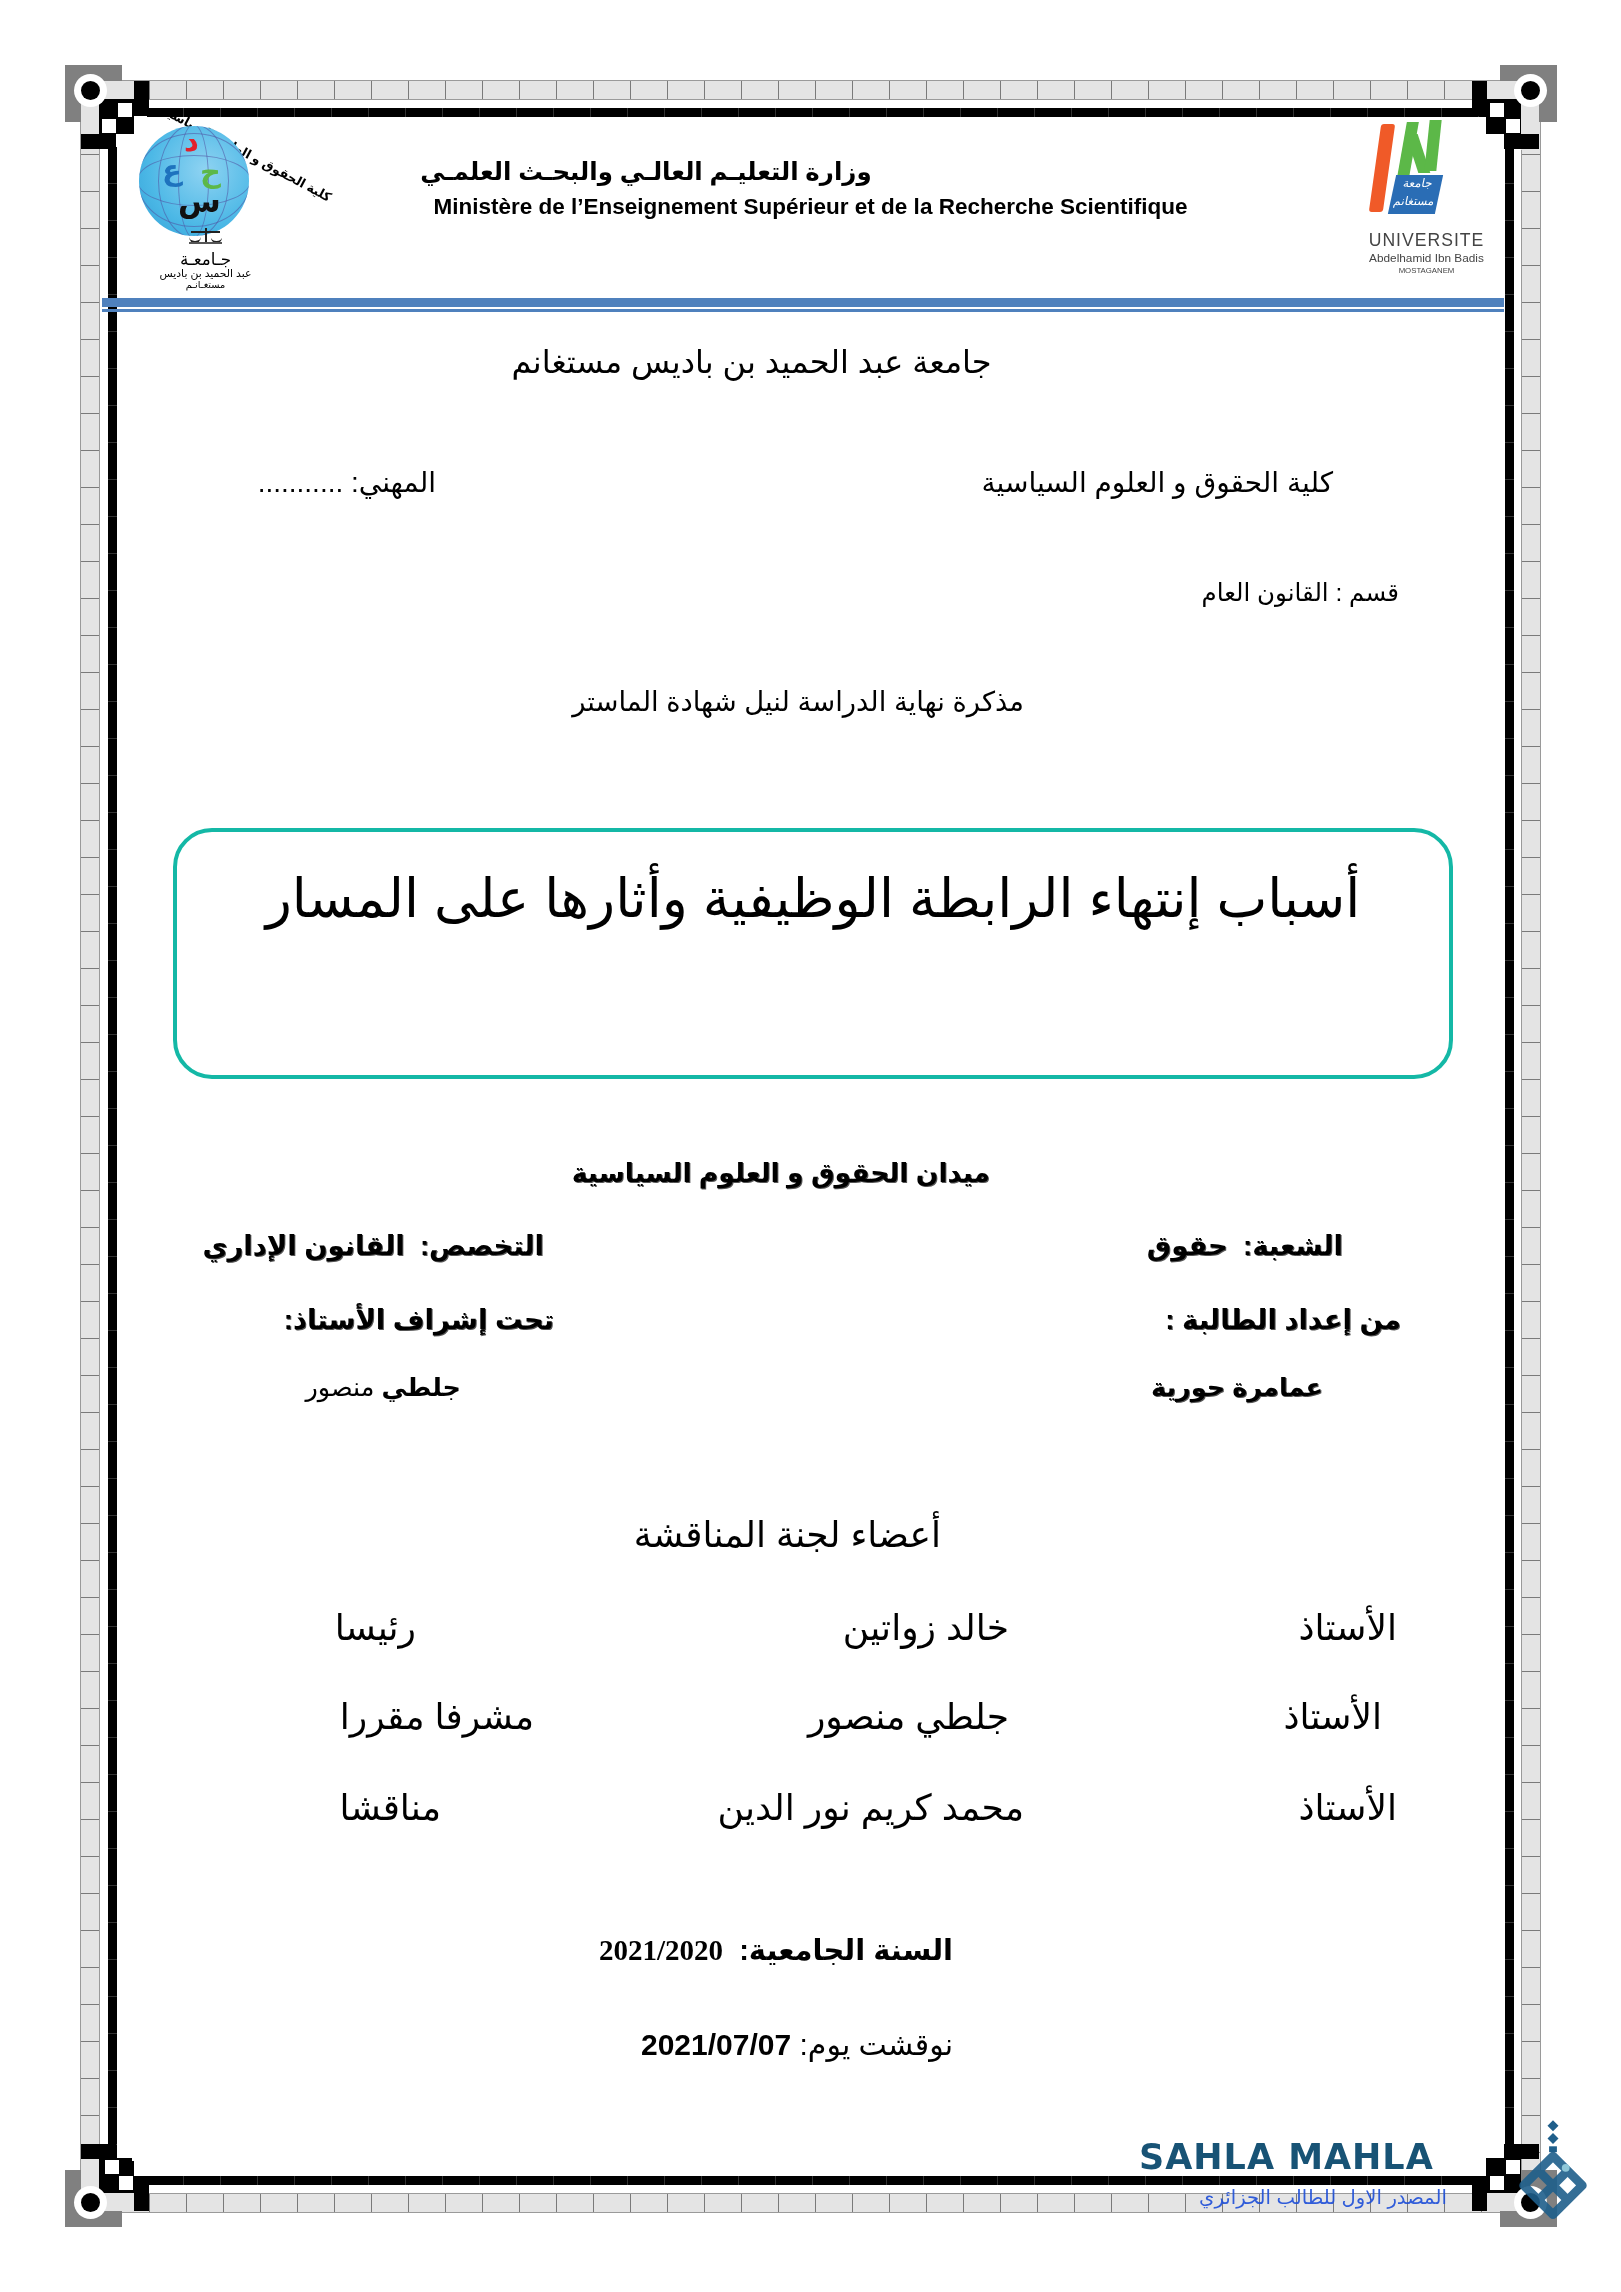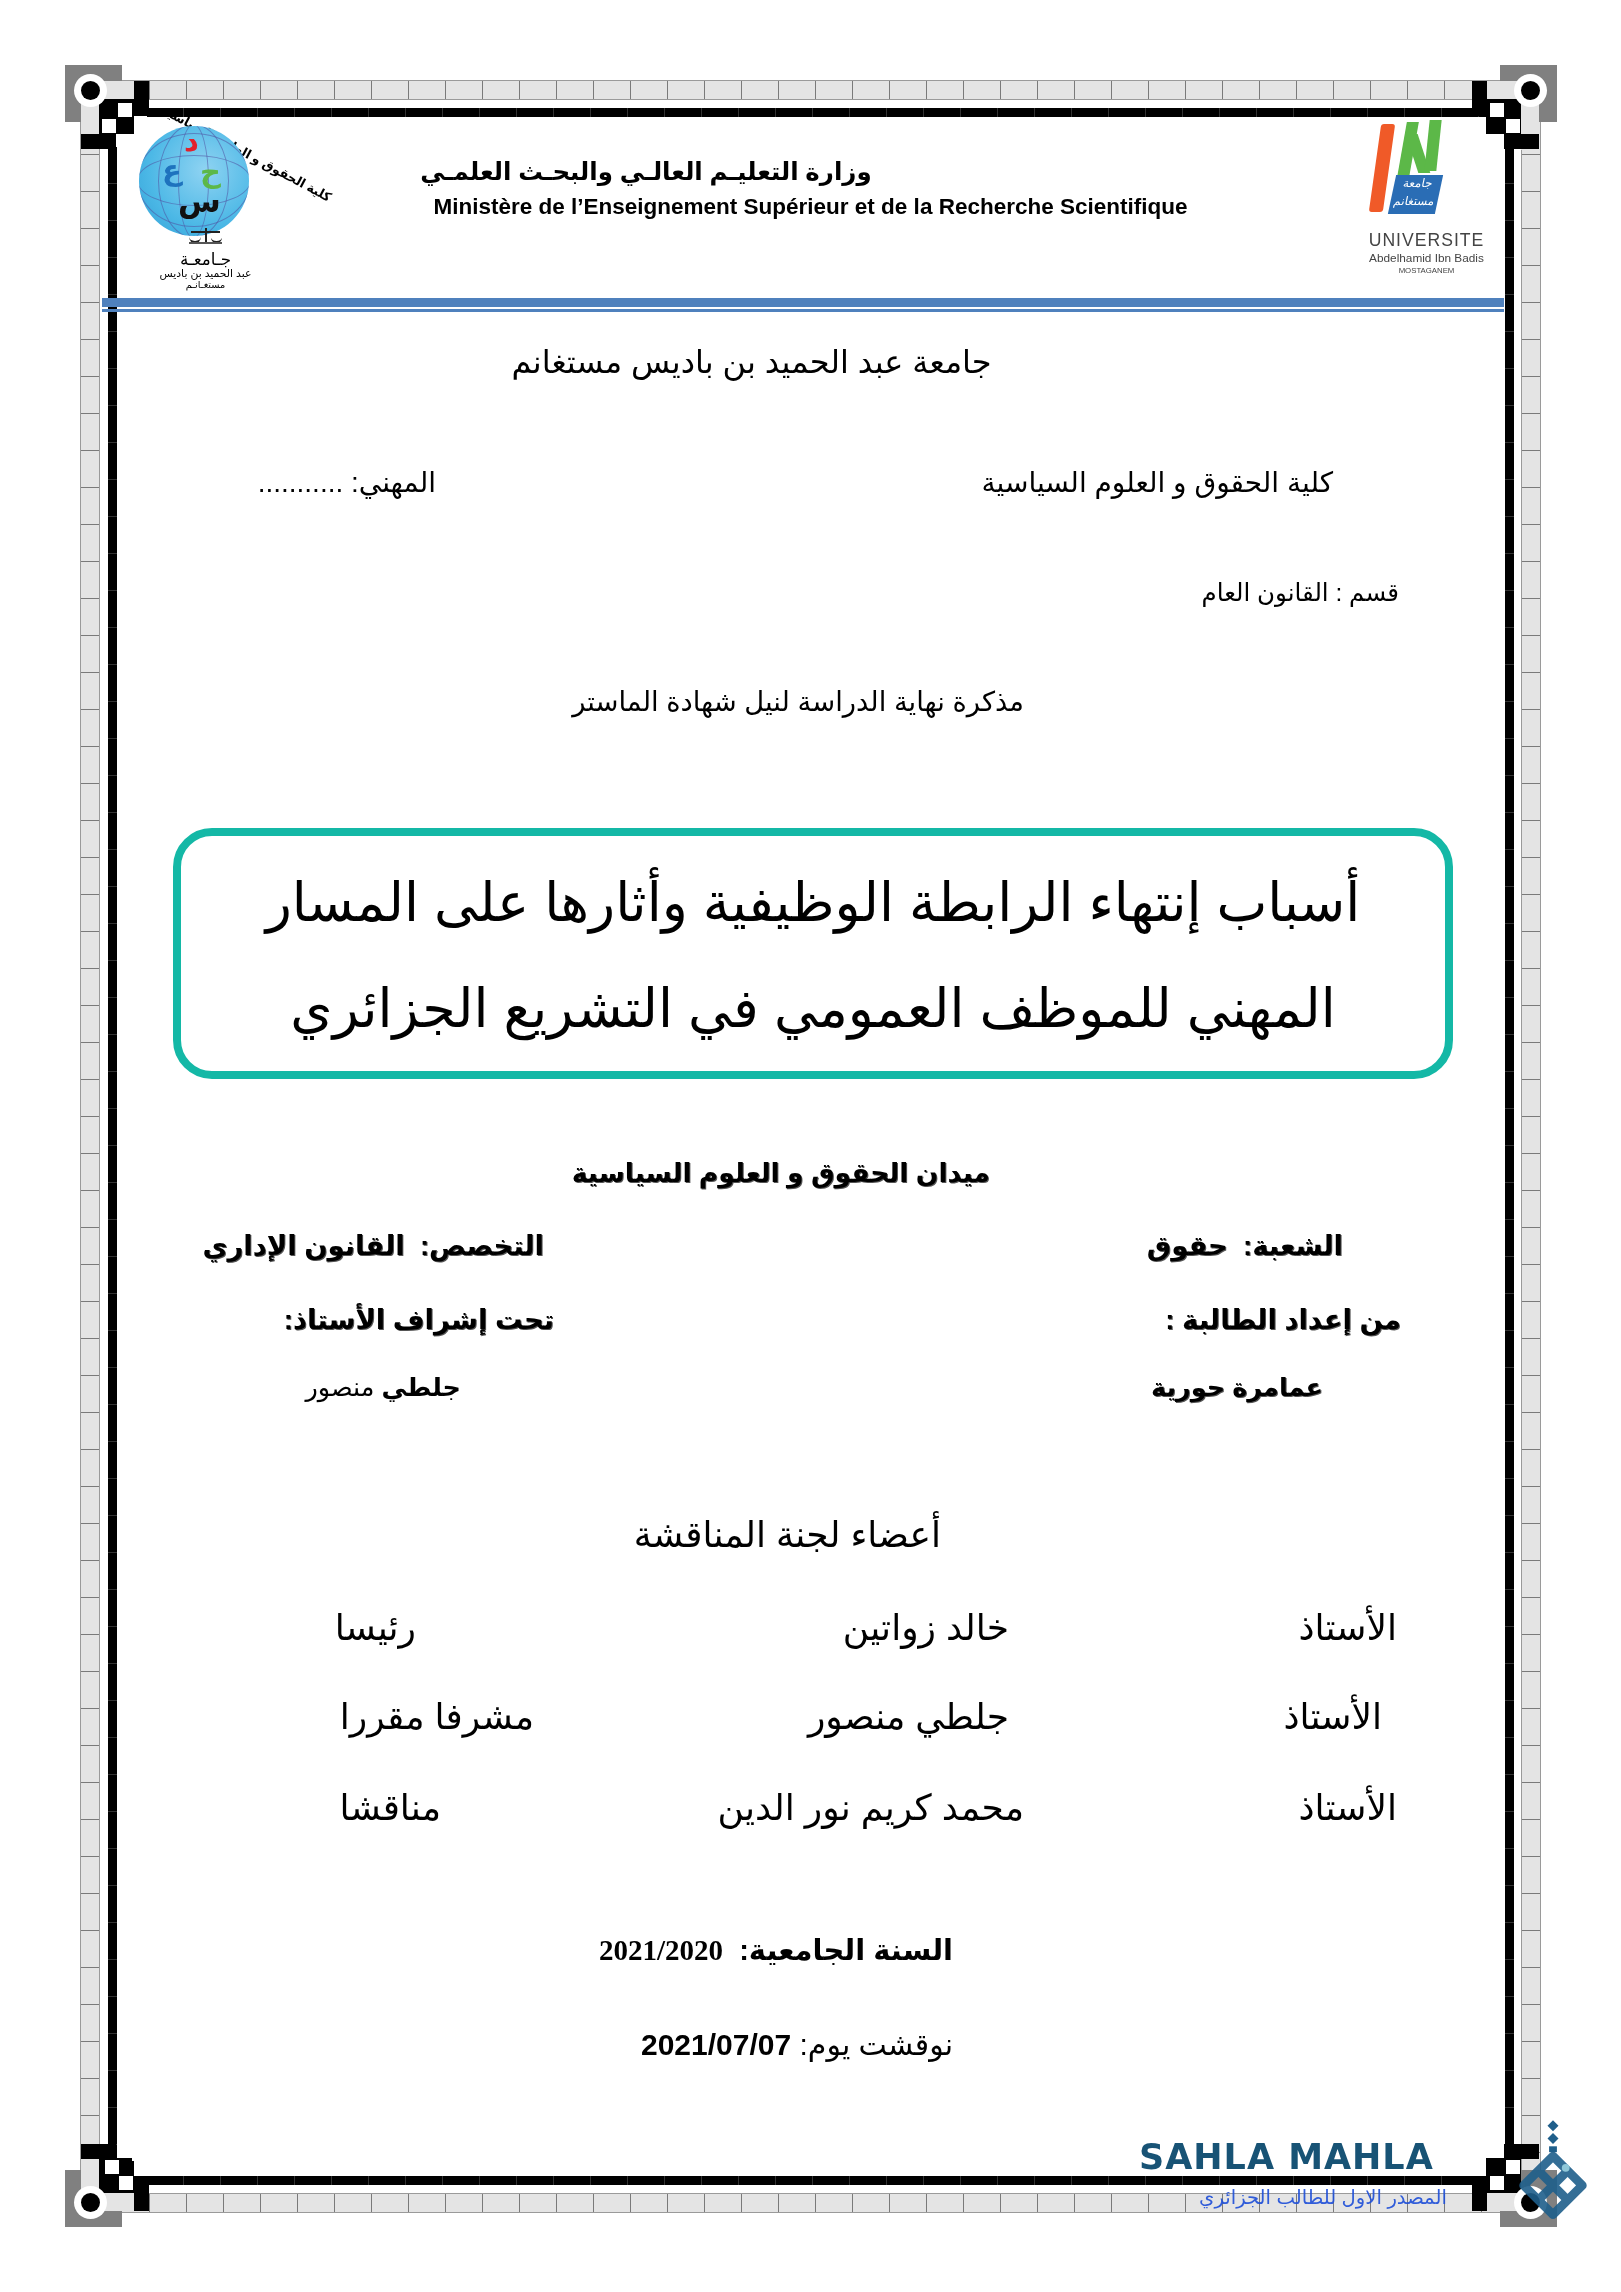--- a/index.html
+++ b/index.html
@@ -55,21 +55,21 @@
   .logo-right .u1 { position:absolute; left:0; width:147px; top:114px; text-align:center; font-size:17.6px; color:#444; letter-spacing:1px; }
   .logo-right .u2 { position:absolute; left:0; width:147px; top:135px; text-align:center; font-size:11.8px; color:#444; }
   .logo-right .u3 { position:absolute; left:0; width:147px; top:150px; text-align:center; font-size:7.8px; color:#444; }
 
   
   .t { position:absolute; direction:rtl; white-space:nowrap; text-shadow:1px 1px 0 #555; }
   .t-plain { position:absolute; direction:rtl; white-space:nowrap; }
   .bold { font-weight:bold; }
 
   .title-box { position:absolute; left:173px; top:828px; width:1280px; height:251px;
-               border:8px solid #14b8a6; border-radius:39px; box-sizing:border-box; }
+               border:4px solid #14b8a6; border-radius:39px; box-sizing:border-box; }
   .title-line { position:absolute; left:0; width:100%; text-align:center; direction:rtl;
                 font-size:54px; white-space:nowrap; }
 
   
   .wm-main { position:absolute; left:1139px; top:2137px; font-size:35px; color:#0c4a6e; font-weight:bold;
              letter-spacing:1px; font-family:"DejaVu Sans", sans-serif; opacity:0.95; }
   .wm-sub { position:absolute; left:1137px; top:2186px; width:372px; text-align:center; font-size:19.6px;
             color:#1d4ed8; direction:rtl; opacity:0.9; }
   .wm-icon { position:absolute; left:1509px; top:2117px; width:88px; height:127px; }
 </style>
@@ -211,21 +211,20 @@
 
 <div class="t-plain" style="right:222px; top:578px; font-size:24.5px;">
   <span>قسم  :</span>
   <span>القانون العام</span>
 </div>
 
 <div class="t-plain" style="right:597px; top:686px; font-size:27.4px;">مذكرة نهاية الدراسة لنيل شهادة الماستر</div>
 
 <div class="title-box">
   <div class="title-line" style="top:35px;">أسباب إنتهاء الرابطة الوظيفية وأثارها على المسار</div>
-  <div class="title-line" style="top:141px;">المهني للموظف العمومي في التشريع الجزائري</div>
 </div>
 
 <div class="t bold" style="right:631px; top:1157px; font-size:26.5px;">ميدان الحقوق و العلوم السياسية</div>
 
 <div class="t bold" style="right:278px; top:1230px; font-size:27.4px;">
   <span>الشعبة:</span>&nbsp;
   <span>حقوق</span>
 </div>
 <div class="t bold" style="right:1077px; top:1230px; font-size:27.4px;">
   <span>التخصص:</span>&nbsp;

